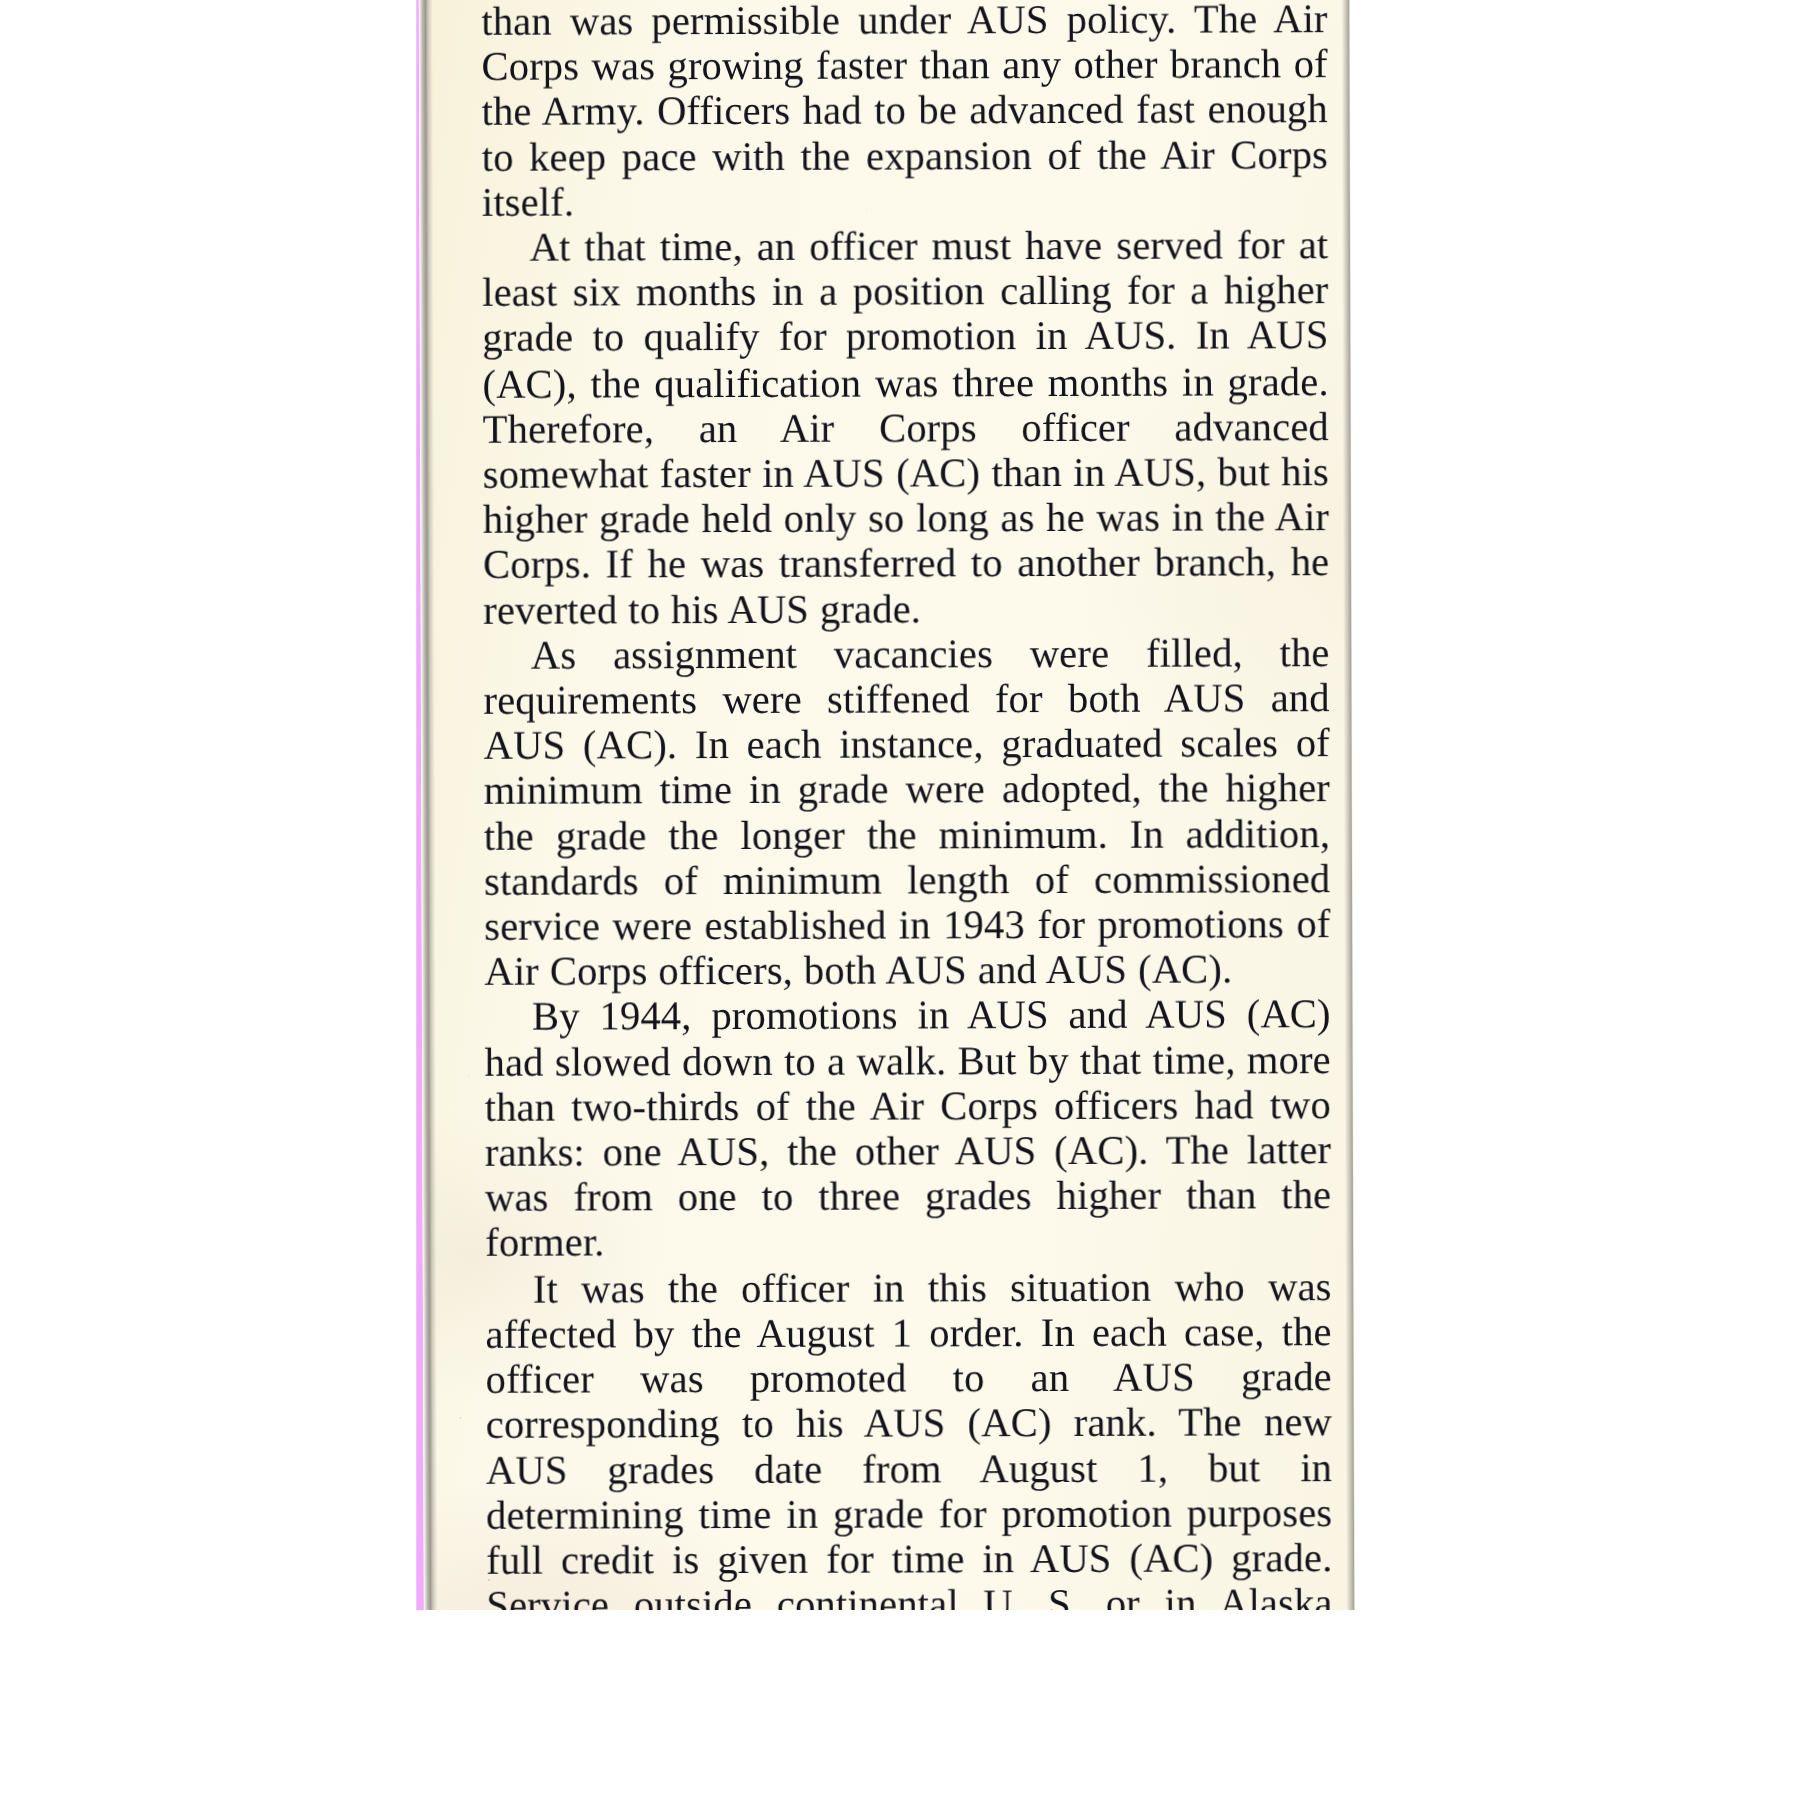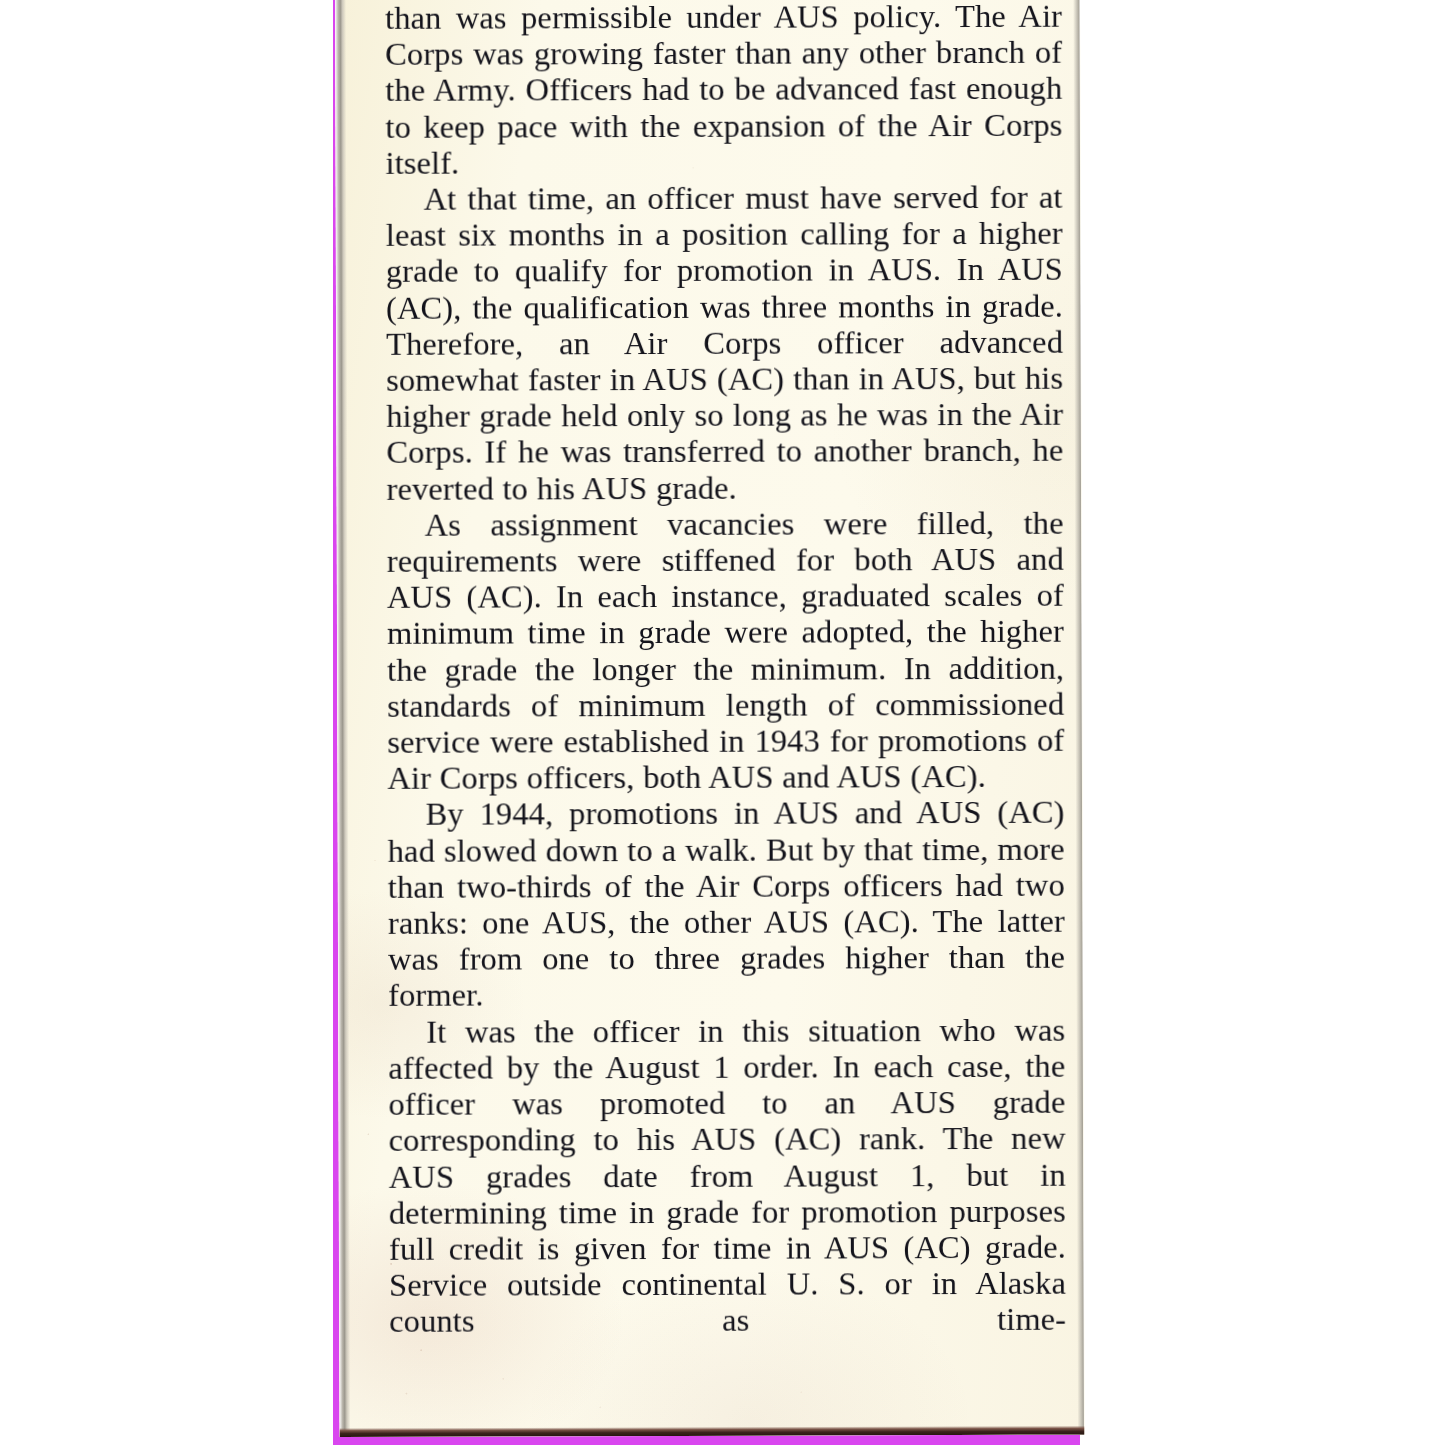--- a/index.html
+++ b/index.html
@@ -12,22 +12,22 @@
     width: 1445px;
     height: 1445px;
     overflow: hidden;
     font-family: "Liberation Serif", "DejaVu Serif", serif;
   }
 
   
   .scan-canvas {
     position: relative;
     width: 1445px;
-    height: 1445px;
-    background: #d946ef;
+    height: 1288px;
+    background: #f0abfc;
     overflow: hidden;
   }
 
   
   .gutter-left {
     position: absolute;
     left: 0; top: 0;
     width: 333px; height: 1445px;
     background: #ffffff;
   }

